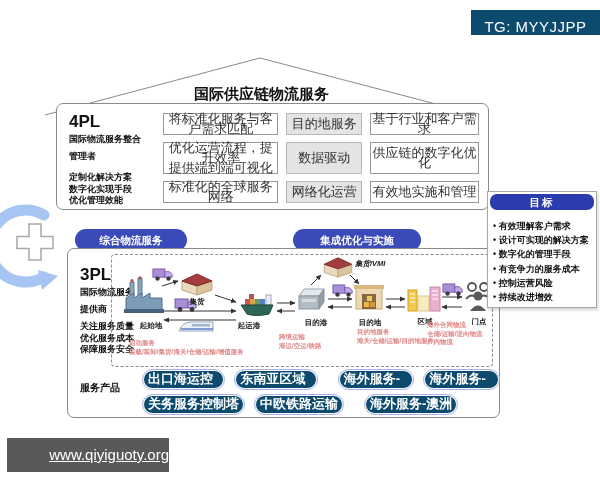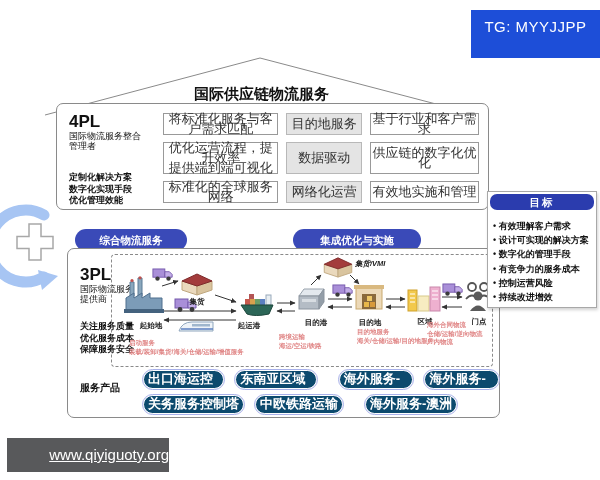--- a/index.html
+++ b/index.html
@@ -1,37 +1,37 @@
 <!DOCTYPE html>
 <html><head>
 <meta charset="utf-8">
 <style>
   * { margin:0; padding:0; box-sizing:border-box; }
   body { background:#ffffff; font-family:"Liberation Sans","DejaVu Sans",sans-serif; }
   .canvas { position:relative; width:600px; height:480px; background:#fff; overflow:hidden; }
 
   
-  .tg-badge { position:absolute; left:471px; top:10px; width:129px; height:48px;
-    background:#1d4ed8; color:#fff; font-size:15px; line-height:34px; text-align:center; letter-spacing:.5px; }
+  .tg-badge { position:absolute; left:471px; top:10px; width:129px; height:25px;
+    background:#0c4a6e; color:#fff; font-size:15px; line-height:34px; text-align:center; letter-spacing:.5px; }
   .watermark { position:absolute; left:7px; top:438px; width:162px; height:34px;
     background:#58595b; color:#fff; font-size:15px; line-height:34px; text-align:right;text-decoration:underline; }
 
   
   .roof-svg { position:absolute; left:45px; top:56px; }
   .roof-title { position:absolute; left:45px; top:85px; width:433px; text-align:center;
     font-size:15px; font-weight:bold; color:#111; }
 
   
   .panel { position:absolute; border:1px solid #8a8a8a; border-radius:7px; background:#fff; }
   .p4 { left:45px; top:103px; width:433px; height:107px;margin-left:11px; }
   .p3 { left:45px; top:248px; width:433px; height:170px;margin-left:22px; }
 
   .side-block { position:absolute; left:12px; }
   .side-title { font-size:17px; font-weight:bold; color:#111; line-height:19px; }
-  .side-sub { font-size:9px; font-weight:normal; color:#111; line-height:10px; width:78px; }
+  .side-sub { font-size:9px; font-weight:bold; color:#111; line-height:17px; width:78px; }
   .side-traits { position:absolute; left:12px; font-size:9px; font-weight:bold; color:#111; line-height:11.5px; }
 
   
   .grid4 { position:absolute; left:106px; top:9px; right:9px; bottom:9px;
     display:grid; grid-template-columns:1.25fr .82fr 1.18fr; grid-auto-rows:1fr; gap:7px 8px; }
   .cell { display:flex; flex-direction:column; align-items:center; justify-content:center;
     font-size:13px; color:#333; text-align:center; line-height:10px; background:#fff; border:1px solid #999; }
   .cell.gray { background:#e4e4e4; border:1px solid #b8b8b8; }
 
   

